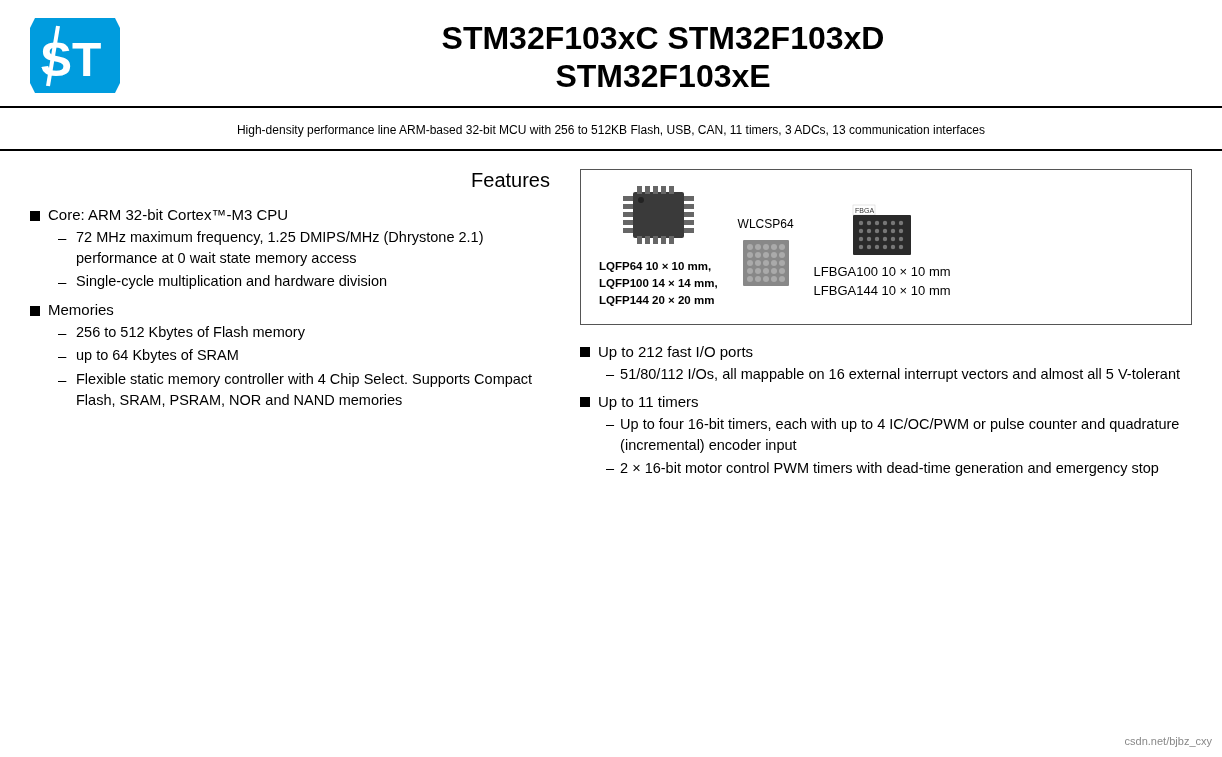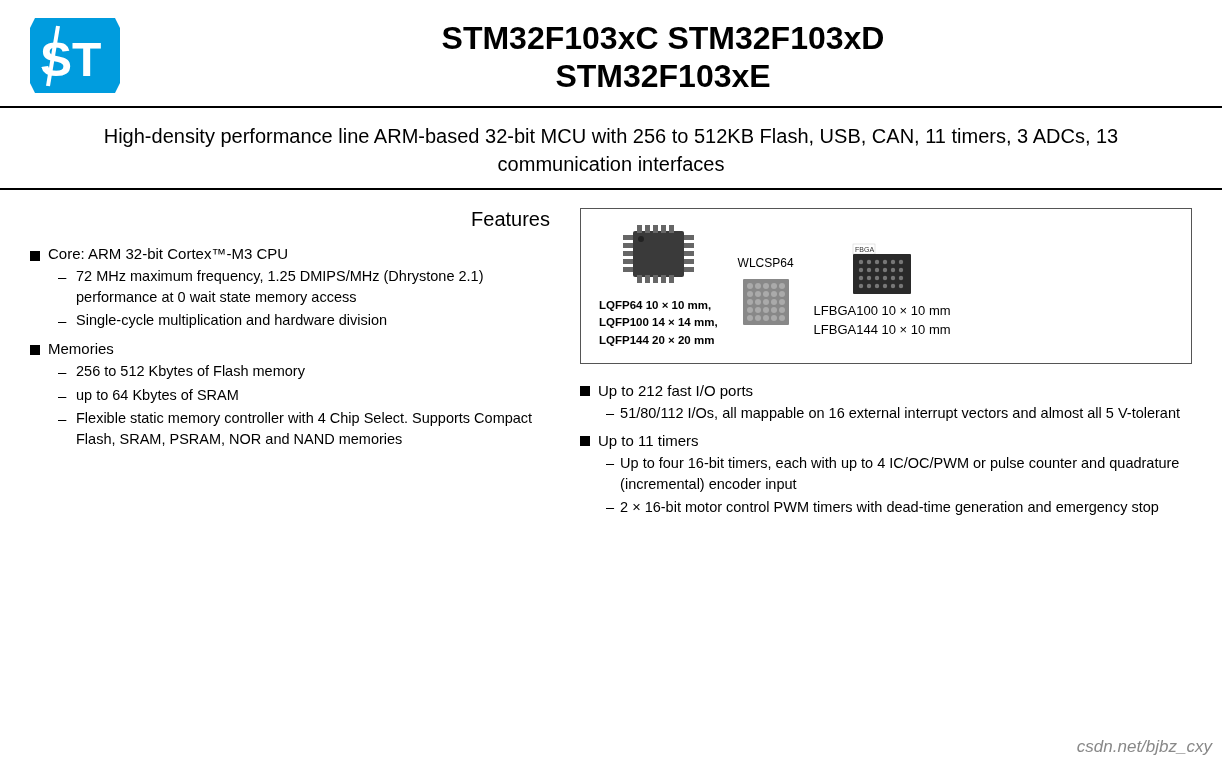--- a/index.html
+++ b/index.html
@@ -34,21 +34,21 @@
     }
     .main-title {
       font-size: 32px;
       font-weight: bold;
     }
 
     
     .subtitle-bar {
       text-align: center;
       padding: 14px 40px 10px 40px;
-      font-size: 20px;
+      font-size: 12px;
       border-bottom: 2px solid #000;
       line-height: 1.4;
     }
 
     
     .content {
       display: flex;
       padding: 18px 30px 0 30px;
       gap: 30px;
     }
@@ -154,25 +154,24 @@
       align-items: flex-start;
       gap: 6px;
       font-size: 14.5px;
       margin-bottom: 2px;
       line-height: 1.45;
     }
 
     
     .watermark {
       position: fixed;
-      bottom: 0;
+      bottom: 10px;
       right: 10px;
-      font-size: 17px;
+      font-size: 11px;
       color: #888;
-      font-style: italic;
     }
 
     
     .sq {
       display: inline-block;
       width: 10px;
       height: 10px;
       background: #000;
       margin-top: 4px;
       flex-shrink: 0;

